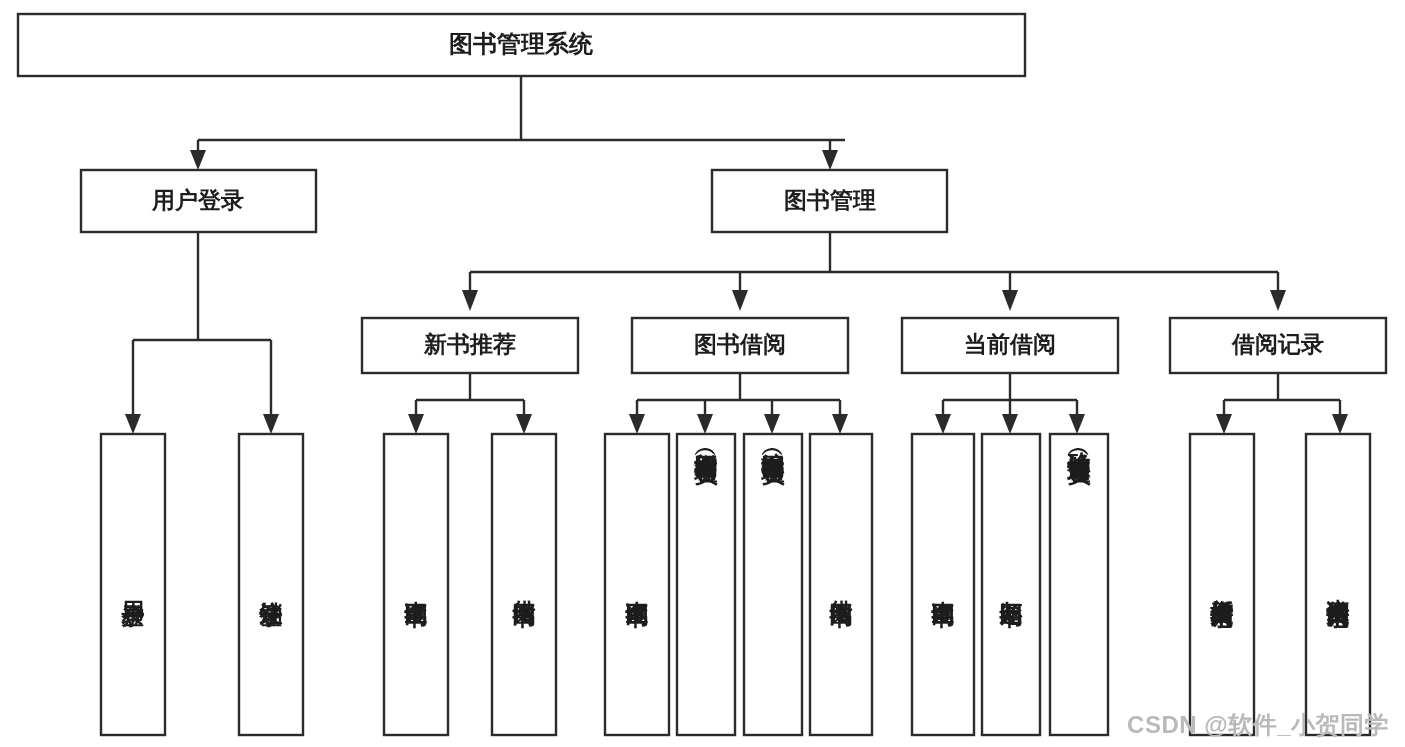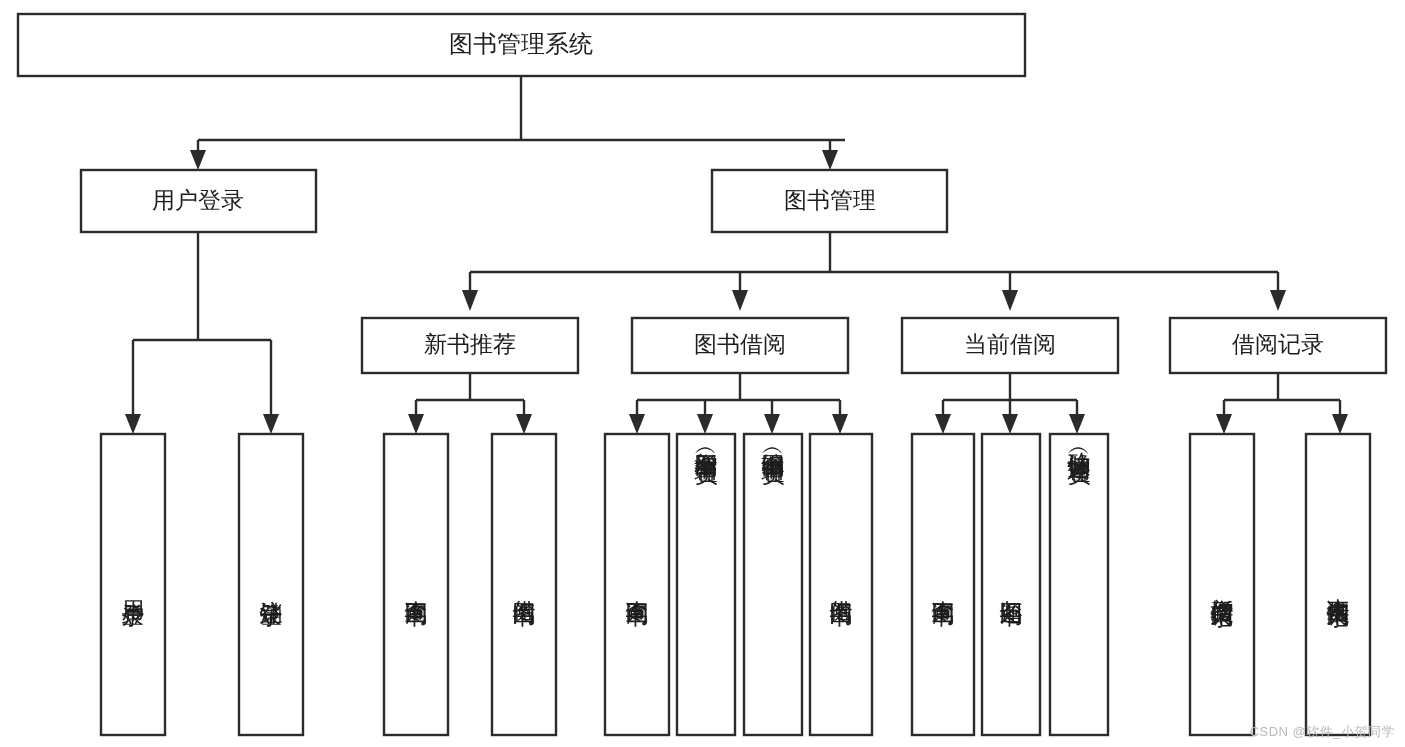--- a/index.html
+++ b/index.html
@@ -10,20 +10,21 @@
   }
   body {
     font-family: "Liberation Sans", "DejaVu Sans", sans-serif;
   }
   #diagram-root {
     position: relative;
     width: 1405px;
     height: 747px;
     background: #ffffff;
     overflow: hidden;
+    font-weight: bold;
   }
   svg.diagram {
     position: absolute;
     left: 0;
     top: 0;
     width: 1405px;
     height: 747px;
     display: block;
   }
   .node-rect {
@@ -65,24 +66,24 @@
     text-orientation: upright;
     font-family: "Liberation Sans", "DejaVu Sans", sans-serif;
     font-size: 23px;
     line-height: 1.08;
     color: #1d1d1d;
     letter-spacing: 1.5px;
     white-space: nowrap;
   }
   .watermark {
     position: absolute;
-    right: 10px;
+    right: 16px;
     bottom: 6px;
     font-family: "Liberation Sans", "DejaVu Sans", sans-serif;
-    font-size: 13px;
+    font-size: 24px;
     color: #b9b9b9;
     letter-spacing: 0.5px;
     white-space: nowrap;
   }
 </style>
 </head>
 <body>
 
 <div id="diagram-root">
 

